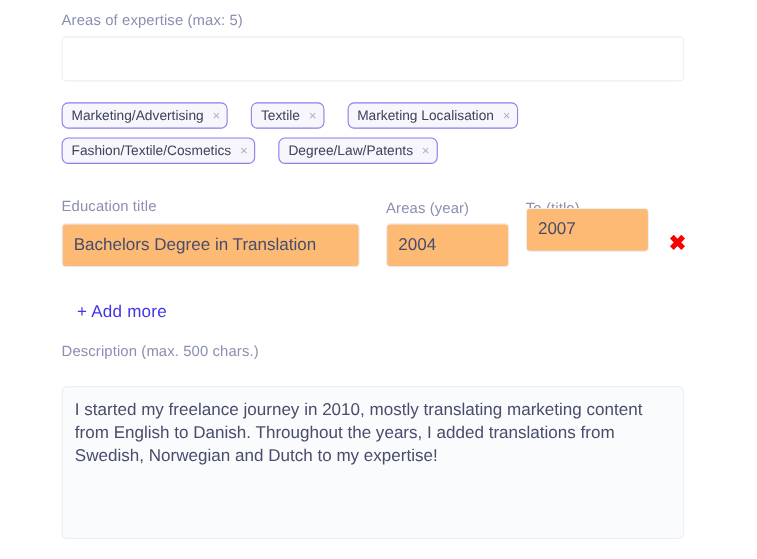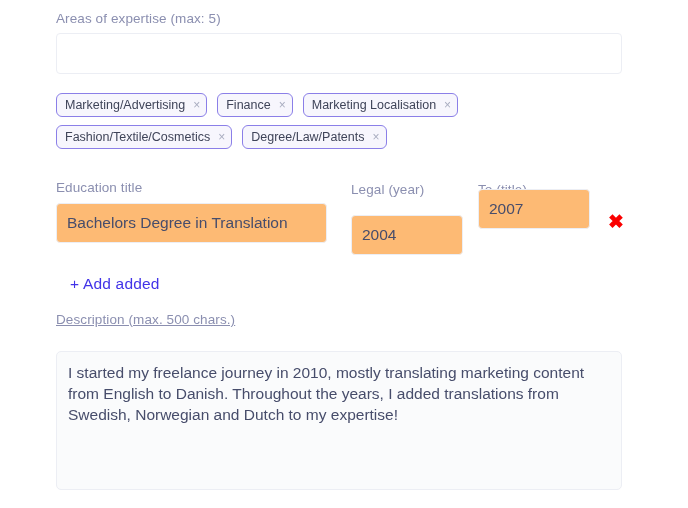--- a/index.html
+++ b/index.html
@@ -48,21 +48,21 @@
     outline: none;
   }
   
   .chips {
     position: absolute;
     left: 56px;
     top: 93px;
     width: 580px;
     display: flex;
     flex-wrap: wrap;
-    gap: 8px 10px;
+    gap: 8px 21px;
     align-content: flex-start;
   }
   .chip {
     display: inline-flex;
     align-items: center;
     height: 24px;
     box-sizing: border-box;
     background: #f7f6fd;
     border: 1px solid #8b7fe8;
     border-radius: 6px;
@@ -93,21 +93,21 @@
     border: 1px solid #eceef4;
     border-radius: 4px;
     font-family: "Liberation Sans", sans-serif;
     font-size: 15.5px;
     color: #474d6b;
     padding: 0 10px;
     outline: none;
     height: 40px;
   }
   .input-education { left: 56px; top: 203px; width: 271px; }
-  .input-from { left: 351px; top: 203px; width: 112px; margin-top: 12px; }
+  .input-from { left: 351px; top: 203px; width: 112px; }
   .input-to { left: 478px; top: 189px; width: 112px; }
 
   .delete-row {
     position: absolute;
     left: 605px;
     top: 210px;
     width: 22px;
     height: 22px;
     display: flex;
     align-items: center;
@@ -124,21 +124,21 @@
     position: absolute;
     left: 70px;
     top: 275px;
     font-size: 15.5px;
     color: #4233e8;
     cursor: pointer;
     white-space: nowrap;
     letter-spacing: 0.2px;
   }
   
-  .label-description { left: 56px; top: 312px; text-decoration: underline; }
+  .label-description { left: 56px; top: 312px; }
   .description-input {
     position: absolute;
     left: 56px;
     top: 351px;
     width: 566px;
     height: 139px;
     box-sizing: border-box;
     background: #fafbfc;
     border: 1px solid #eceef4;
     border-radius: 5px;
@@ -162,21 +162,21 @@
   <input class="expertise-input" type="text" value="" style="">
 
   <div class="chips">
 
     <div class="chip">
       <span class="chip-label">Marketing/Advertising</span>
       <span class="chip-remove">×</span>
     </div>
 
     <div class="chip">
-      <span class="chip-label">Finance</span>
+      <span class="chip-label">Textile</span>
       <span class="chip-remove">×</span>
     </div>
 
     <div class="chip">
       <span class="chip-label">Marketing Localisation</span>
       <span class="chip-remove">×</span>
     </div>
 
     <div class="chip">
       <span class="chip-label">Fashion/Textile/Cosmetics</span>
@@ -185,31 +185,31 @@
 
     <div class="chip">
       <span class="chip-label">Degree/Law/Patents</span>
       <span class="chip-remove">×</span>
     </div>
 
   </div>
 
   <div class="field-label label-education">Education title</div>
 
-  <div class="field-label label-from">Legal (year)</div>
+  <div class="field-label label-from">Areas (year)</div>
 
   <div class="field-label label-to">To (title)</div>
 
   <input class="text-input input-education" type="text" value="Bachelors Degree in Translation" style="">
 
   <input class="text-input input-from" type="text" value="2004" style="">
 
   <input class="text-input input-to" type="text" value="2007" style="">
 
   <div class="delete-row">✖</div>
 
-  <div class="add-more">+ Add added</div>
+  <div class="add-more">+ Add more</div>
 
   <div class="field-label label-description">Description (max. 500 chars.)</div>
 
   <textarea class="description-input" style="">I started my freelance journey in 2010, mostly translating marketing content from English to Danish. Throughout the years, I added translations from Swedish, Norwegian and Dutch to my expertise!</textarea>
 
 </div>
 
 </body></html>

